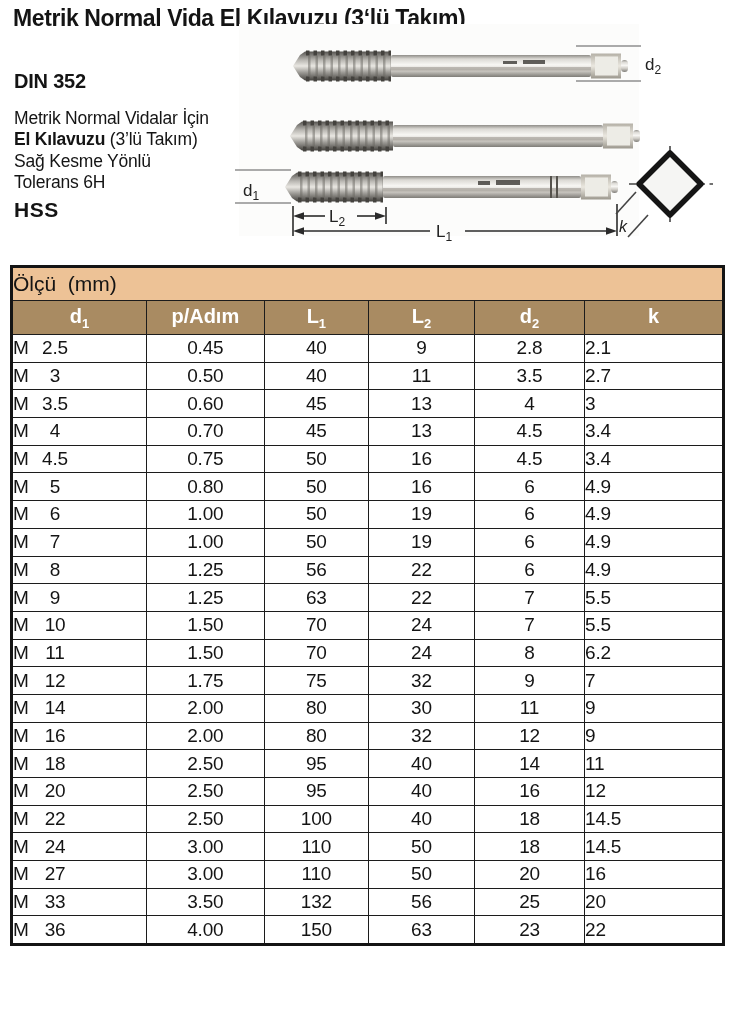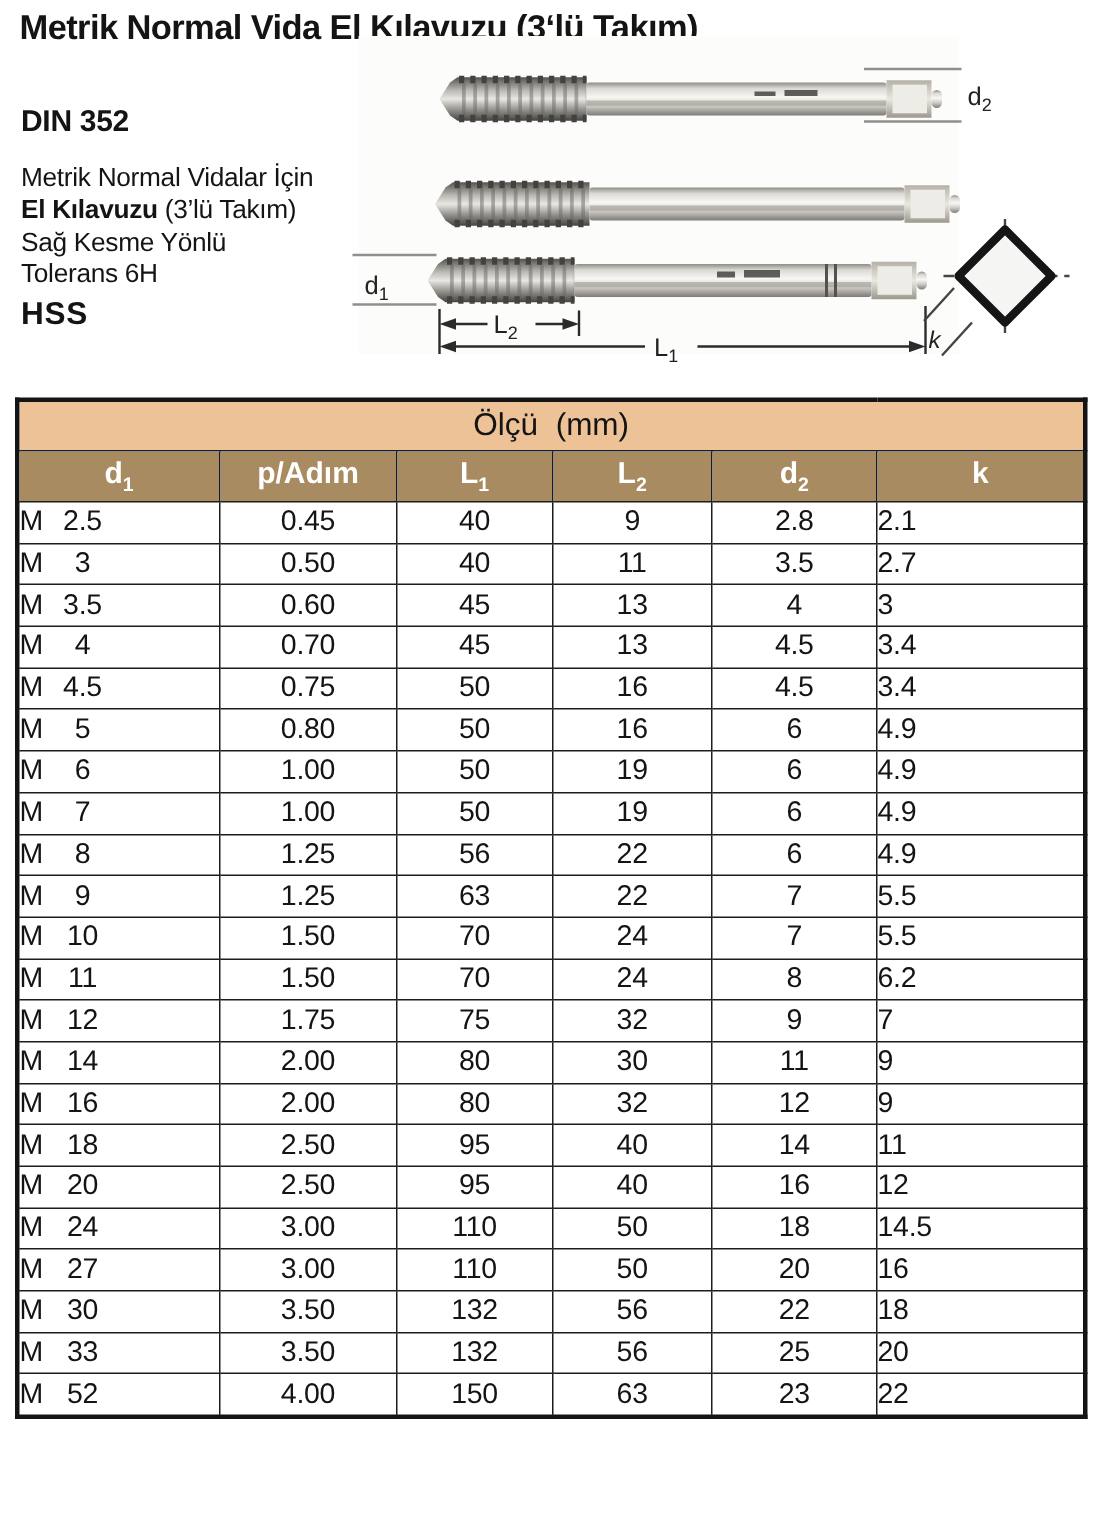--- a/index.html
+++ b/index.html
@@ -21,21 +21,21 @@
   .table-wrap{position:absolute;left:10px;top:265px;width:717px;}
   table.size-table{
     border-collapse:collapse;width:715px;table-layout:fixed;
     border:3px solid var(--table-border,#141414);
   }
   table.size-table th,table.size-table td{
     border:1.5px solid #1c1c1c;padding:0;overflow:hidden;white-space:nowrap;
   }
   tr.band th{
     background:var(--band-bg,#edc296);height:32px;font-size:21px;font-weight:normal;
-    text-align:center;white-space:pre;color:#141414;
+    text-align:left;white-space:pre;color:#141414;
   }
   tr.cols th{
     background:var(--colhead-bg,#a98b62);color:var(--colhead-text,#ffffff);
     height:33px;font-size:20px;font-weight:bold;text-align:center;
   }
   tr.cols th sub{font-size:13px;}
   table.size-table td{height:26.7px;font-size:19px;letter-spacing:-0.2px;}
   td.c0{padding-left:29px;text-align:left;}
   td.c0 .mlab{display:inline-block;width:22px;}
   td.c0 .mnum{display:inline-block;width:40px;text-align:center;}
@@ -327,53 +327,53 @@
           </tr>
           <tr>
             <td class="c0"><span class="mlab">M</span><span class="mnum">20</span></td>
             <td class="c1">2.50</td>
             <td class="c2">95</td>
             <td class="c3">40</td>
             <td class="c4">16</td>
             <td class="c5">12</td>
           </tr>
           <tr>
+            <td class="c0"><span class="mlab">M</span><span class="mnum">22</span></td>
+            <td class="c1">2.50</td>
+            <td class="c2">100</td>
+            <td class="c3">40</td>
+            <td class="c4">18</td>
+            <td class="c5">14.5</td>
+          </tr>
+          <tr>
             <td class="c0"><span class="mlab">M</span><span class="mnum">24</span></td>
             <td class="c1">3.00</td>
             <td class="c2">110</td>
             <td class="c3">50</td>
             <td class="c4">18</td>
             <td class="c5">14.5</td>
           </tr>
           <tr>
             <td class="c0"><span class="mlab">M</span><span class="mnum">27</span></td>
             <td class="c1">3.00</td>
             <td class="c2">110</td>
             <td class="c3">50</td>
             <td class="c4">20</td>
             <td class="c5">16</td>
           </tr>
           <tr>
-            <td class="c0"><span class="mlab">M</span><span class="mnum">30</span></td>
-            <td class="c1">3.50</td>
-            <td class="c2">132</td>
-            <td class="c3">56</td>
-            <td class="c4">22</td>
-            <td class="c5">18</td>
-          </tr>
-          <tr>
             <td class="c0"><span class="mlab">M</span><span class="mnum">33</span></td>
             <td class="c1">3.50</td>
             <td class="c2">132</td>
             <td class="c3">56</td>
             <td class="c4">25</td>
             <td class="c5">20</td>
           </tr>
           <tr>
-            <td class="c0"><span class="mlab">M</span><span class="mnum">52</span></td>
+            <td class="c0"><span class="mlab">M</span><span class="mnum">36</span></td>
             <td class="c1">4.00</td>
             <td class="c2">150</td>
             <td class="c3">63</td>
             <td class="c4">23</td>
             <td class="c5">22</td>
           </tr>
         </tbody>
     </table>
   </div>
 

